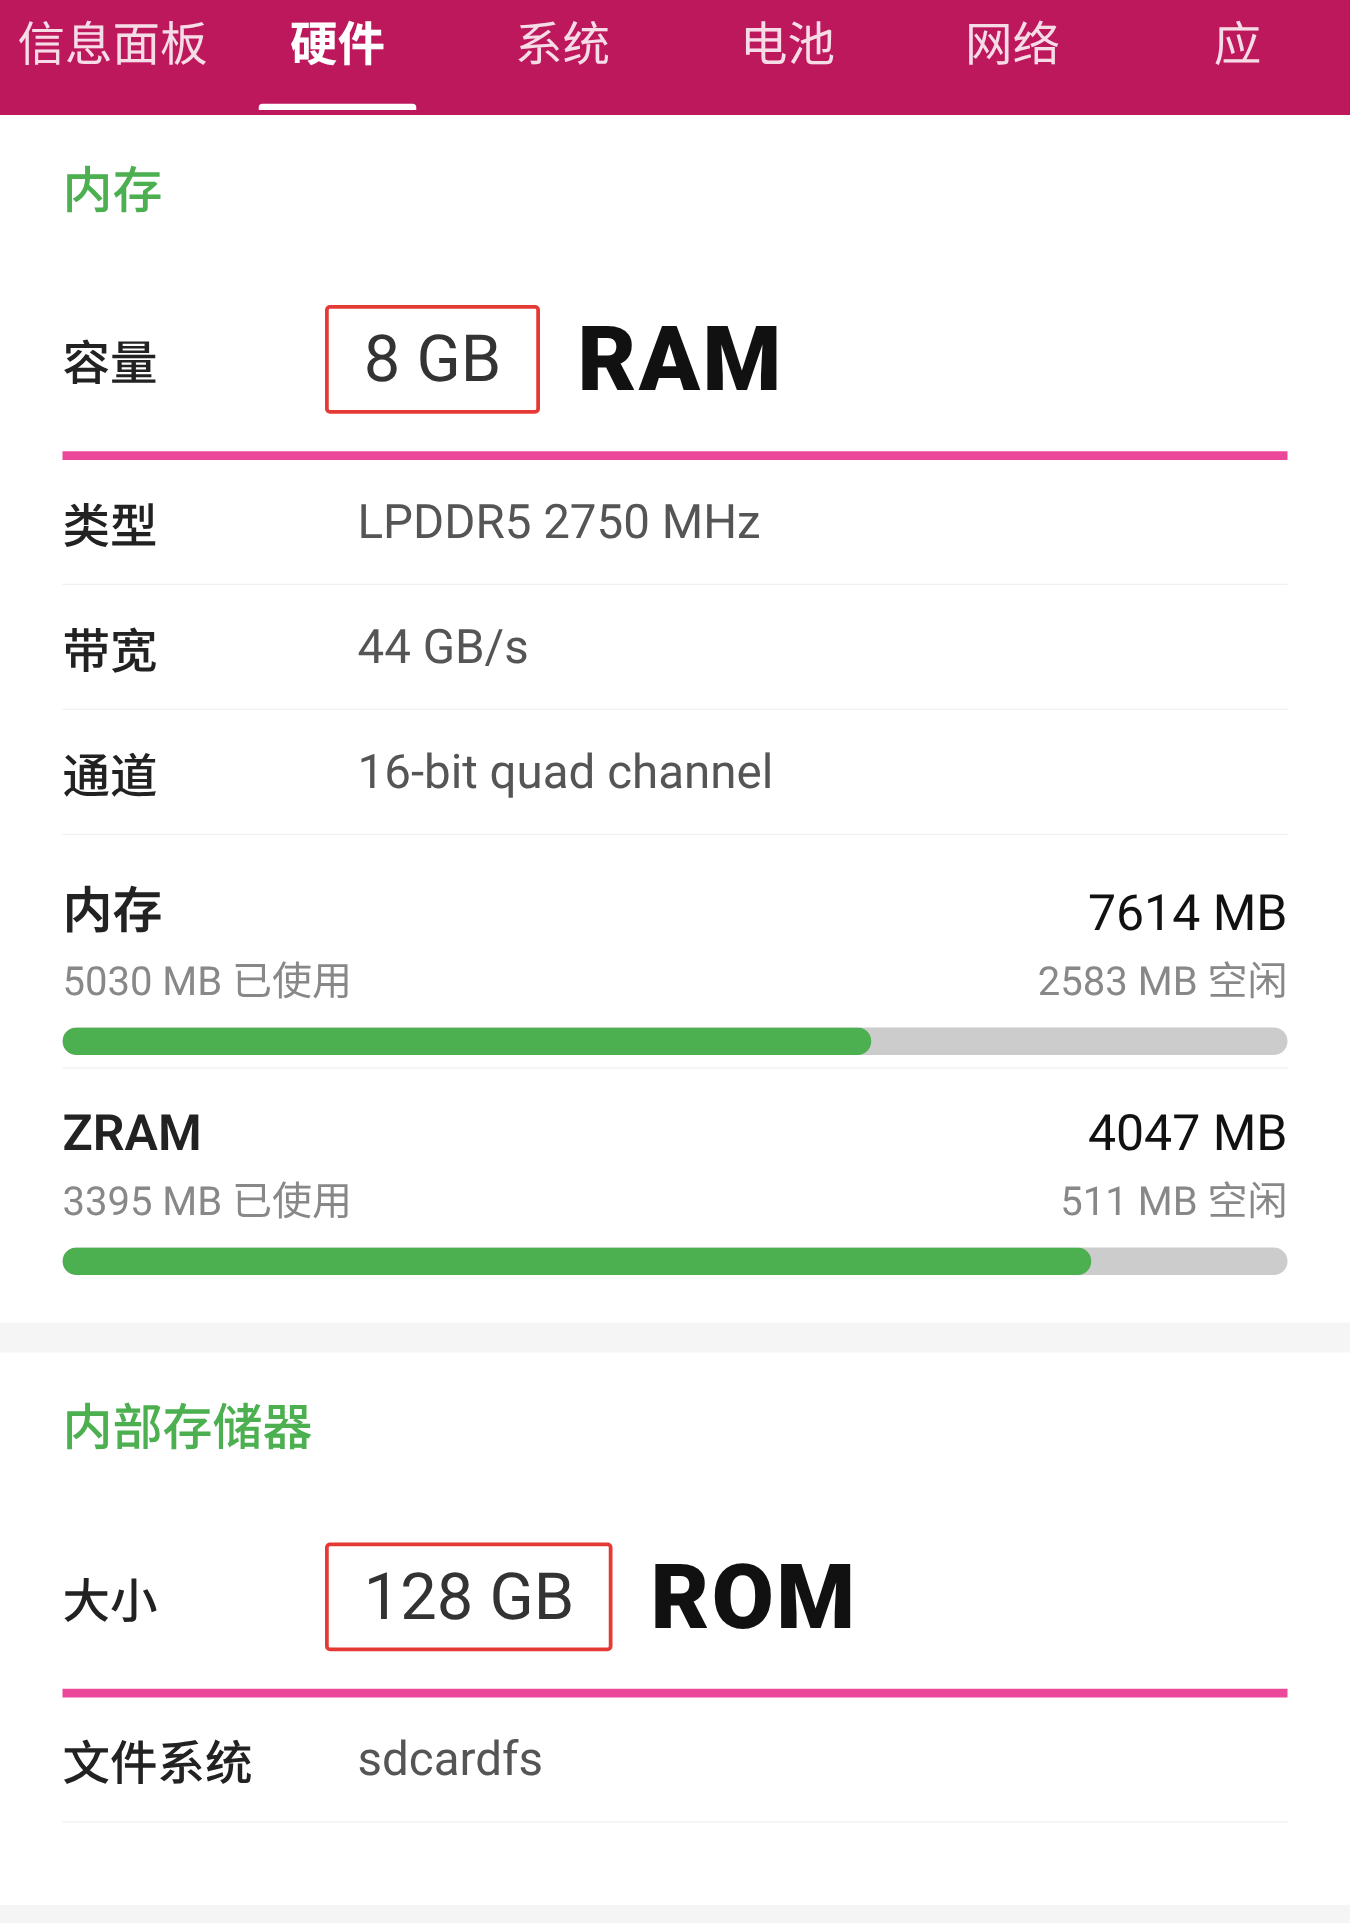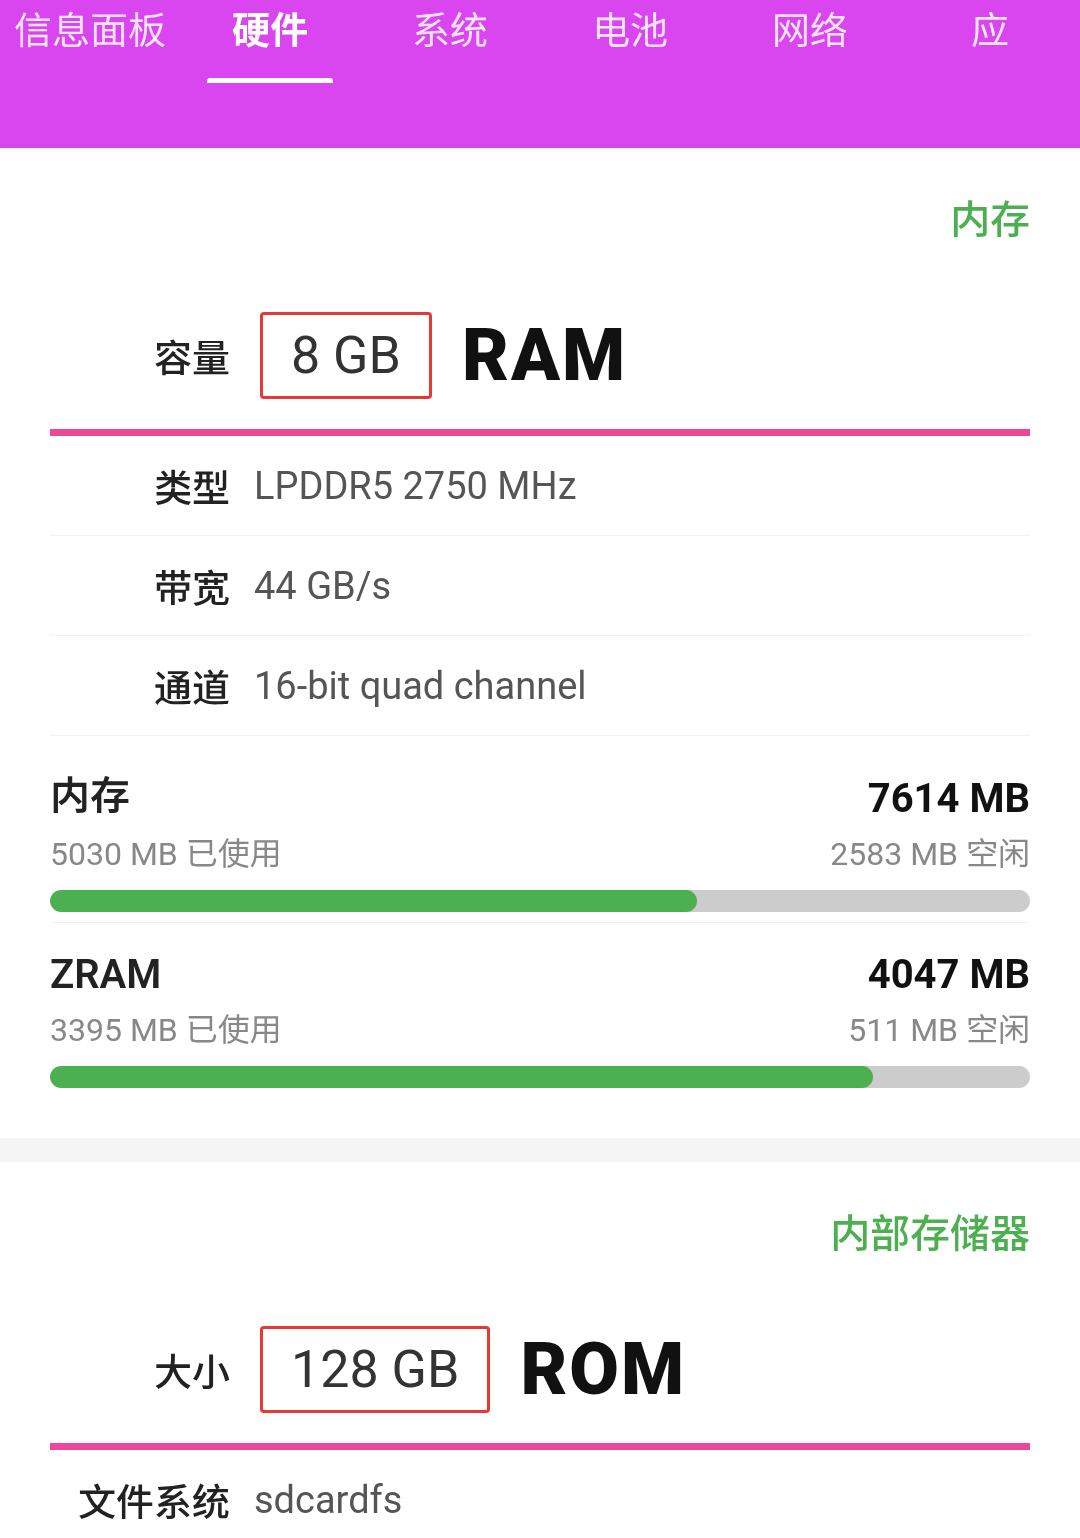--- a/index.html
+++ b/index.html
@@ -7,25 +7,25 @@
     body {
       font-family: 'Roboto', 'Noto Sans SC', Arial, sans-serif;
       background: #f5f5f5;
       width: 1080px;
       min-height: 1538px;
       overflow-x: hidden;
     }
 
     
     .top-nav {
-      background: #d946ef;
-      display: flex;
-      align-items: flex-start;
+      background: #be185d;
+      display: flex;
+      align-items: center;
       padding: 0;
-      height: 148px;
+      height: 92px;
     }
 
     .nav-item {
       flex: 1;
       text-align: center;
       color: rgba(255,255,255,0.85);
       font-size: 38px;
       padding-bottom: 28px;
       cursor: pointer;
       position: relative;
@@ -46,22 +46,21 @@
       width: 70%;
       height: 5px;
       background: #ffffff;
       border-radius: 3px 3px 0 0;
     }
 
     
     .section {
       background: #ffffff;
       margin-bottom: 24px;
-      padding: 40px 50px;
-      text-align: right;
+      padding: 28px 50px;
     }
 
     .section-title {
       color: #4caf50;
       font-size: 40px;
       font-weight: 500;
       margin-bottom: 36px;
     }
 
     
@@ -80,21 +79,21 @@
       font-size: 38px;
       color: #222;
       font-weight: 500;
       min-width: 180px;
     }
 
     .info-value {
       font-size: 38px;
       color: #555;
       font-weight: 400;
-      margin-left: 24px;
+      margin-left: 56px;
     }
 
     
     .capacity-row {
       display: flex;
       align-items: center;
       padding: 30px 0;
       border-bottom: 7px solid #ec4899;
       gap: 30px;
     }
@@ -138,21 +137,21 @@
 
     .mem-bar-title {
       font-size: 40px;
       color: #222;
       font-weight: 600;
     }
 
     .mem-bar-total {
       font-size: 40px;
       color: #111;
-      font-weight: 700;
+      font-weight: 400;
     }
 
     .mem-bar-sub {
       display: flex;
       justify-content: space-between;
       margin-bottom: 16px;
     }
 
     .mem-bar-used {
       font-size: 32px;

